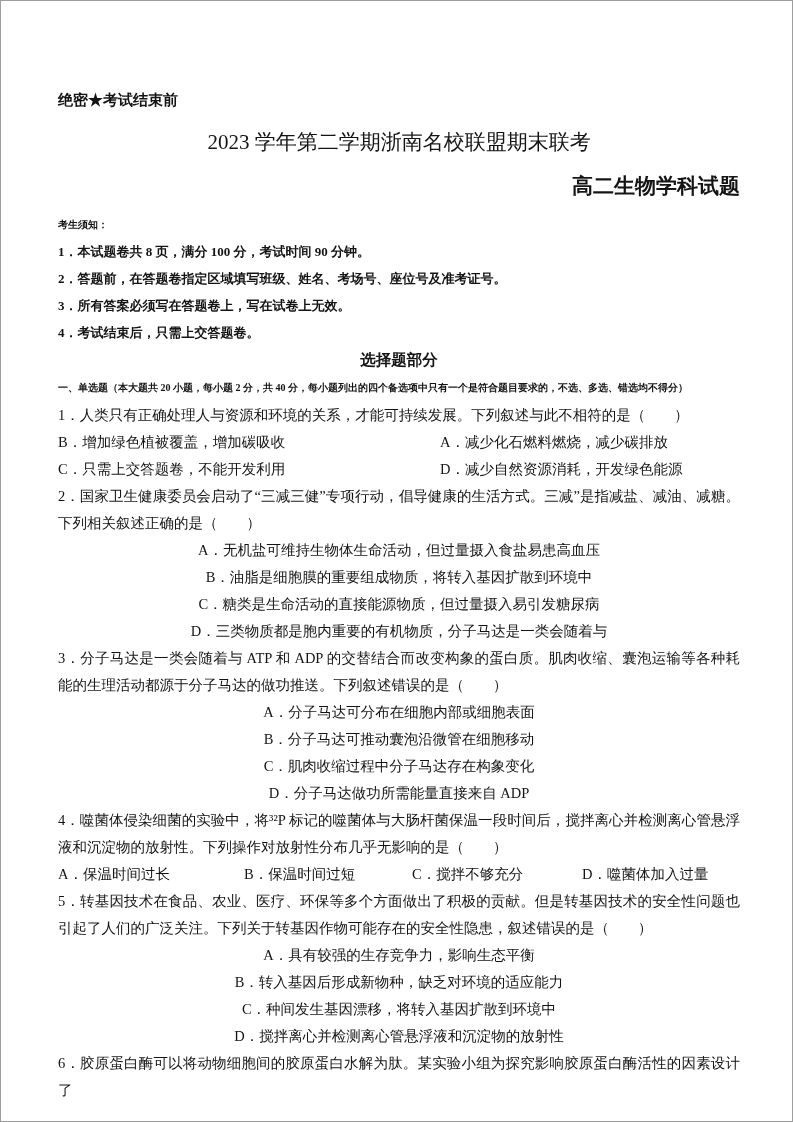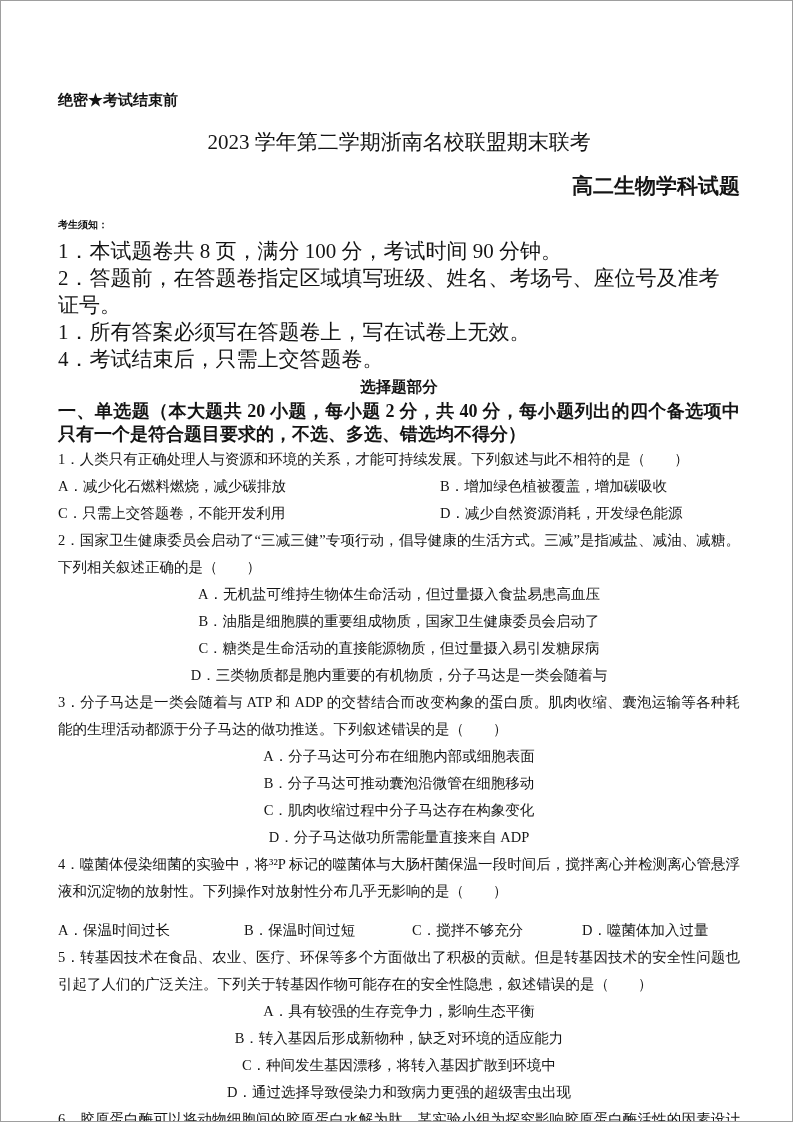--- a/index.html
+++ b/index.html
@@ -38,94 +38,93 @@
     font-weight: bold;
     line-height: 44px;
   }
   .notice-heading {
     font-size: 10px;
     font-weight: bold;
     line-height: 27px;
     margin-top: 3px;
   }
   .notice-item {
-    font-size: 21px;
-    font-weight: normal;
+    font-size: 13px;
+    font-weight: bold;
     line-height: 27px;
   }
   .section-label {
     text-align: center;
     font-size: 15.5px;
     font-weight: 600;
     line-height: 27px;
   }
   .section-intro {
-    font-size: 18px;
+    font-size: 10px;
     font-weight: bold;
-    line-height: 23px;
+    line-height: 29px;
     text-align: justify;
   }
   .stem {
     font-size: 14.5px;
     line-height: 27px;
     text-align: justify;
     margin: 0;
   }
   .option {
     font-size: 14.5px;
     line-height: 27px;
   }
   .options-stacked .option { display: block; text-align: center; }
   .options-two-col {
     display: grid;
     grid-template-columns: 382px 1fr;
   }
   .options-inline4 {
     display: grid;
     grid-template-columns: 186px 168px 170px 1fr;
-    margin-top: 12px;
   }
   .question { margin: 0; }
 </style>
 </head>
 <body>
 
 <div class="page">
 
   <div class="classification">绝密★考试结束前</div>
 
   <div class="title">2023 学年第二学期浙南名校联盟期末联考</div>
   <div class="subtitle">高二生物学科试题</div>
 
   <div class="notice">
     <div class="notice-heading">考生须知：</div>
     <div class="notice-item">1．本试题卷共 8 页，满分 100 分，考试时间 90 分钟。</div>
     <div class="notice-item">2．答题前，在答题卷指定区域填写班级、姓名、考场号、座位号及准考证号。</div>
-    <div class="notice-item">1．所有答案必须写在答题卷上，写在试卷上无效。</div>
+    <div class="notice-item">3．所有答案必须写在答题卷上，写在试卷上无效。</div>
     <div class="notice-item">4．考试结束后，只需上交答题卷。</div>
   </div>
 
   <div class="section-label">选择题部分</div>
   <div class="section-intro">一、单选题（本大题共 20 小题，每小题 2 分，共 40 分，每小题列出的四个备选项中只有一个是符合题目要求的，不选、多选、错选均不得分）</div>
 
   <div class="question">
     <p class="stem">1．人类只有正确处理人与资源和环境的关系，才能可持续发展。下列叙述与此不相符的是（　　）</p>
     <div class="options-two-col">
+      <span class="option">B．增加绿色植被覆盖，增加碳吸收</span>
       <span class="option">A．减少化石燃料燃烧，减少碳排放</span>
-      <span class="option">B．增加绿色植被覆盖，增加碳吸收</span>
       <span class="option">C．只需上交答题卷，不能开发利用</span>
       <span class="option">D．减少自然资源消耗，开发绿色能源</span>
     </div>
   </div>
 
   <div class="question">
     <p class="stem">2．国家卫生健康委员会启动了“三减三健”专项行动，倡导健康的生活方式。三减”是指减盐、减油、减糖。下列相关叙述正确的是（　　）</p>
     <div class="options-stacked">
       <span class="option">A．无机盐可维持生物体生命活动，但过量摄入食盐易患高血压</span>
-      <span class="option">B．油脂是细胞膜的重要组成物质，国家卫生健康委员会启动了</span>
+      <span class="option">B．油脂是细胞膜的重要组成物质，将转入基因扩散到环境中</span>
       <span class="option">C．糖类是生命活动的直接能源物质，但过量摄入易引发糖尿病</span>
       <span class="option">D．三类物质都是胞内重要的有机物质，分子马达是一类会随着与</span>
     </div>
   </div>
 
   <div class="question">
     <p class="stem">3．分子马达是一类会随着与 ATP 和 ADP 的交替结合而改变构象的蛋白质。肌肉收缩、囊泡运输等各种耗能的生理活动都源于分子马达的做功推送。下列叙述错误的是（　　）</p>
     <div class="options-stacked">
       <span class="option">A．分子马达可分布在细胞内部或细胞表面</span>
       <span class="option">B．分子马达可推动囊泡沿微管在细胞移动</span>
@@ -143,21 +142,21 @@
       <span class="option">D．噬菌体加入过量</span>
     </div>
   </div>
 
   <div class="question">
     <p class="stem">5．转基因技术在食品、农业、医疗、环保等多个方面做出了积极的贡献。但是转基因技术的安全性问题也引起了人们的广泛关注。下列关于转基因作物可能存在的安全性隐患，叙述错误的是（　　）</p>
     <div class="options-stacked">
       <span class="option">A．具有较强的生存竞争力，影响生态平衡</span>
       <span class="option">B．转入基因后形成新物种，缺乏对环境的适应能力</span>
       <span class="option">C．种间发生基因漂移，将转入基因扩散到环境中</span>
-      <span class="option">D．通过选择导致侵染力和致病力更强的超级害虫出现</span>
+      <span class="option">D．搅拌离心并检测离心管悬浮液和沉淀物的放射性</span>
     </div>
   </div>
 
   <div class="question">
     <p class="stem">6．胶原蛋白酶可以将动物细胞间的胶原蛋白水解为肽。某实验小组为探究影响胶原蛋白酶活性的因素设计了</p>
   </div>
 
 </div>
 
 </body></html>

